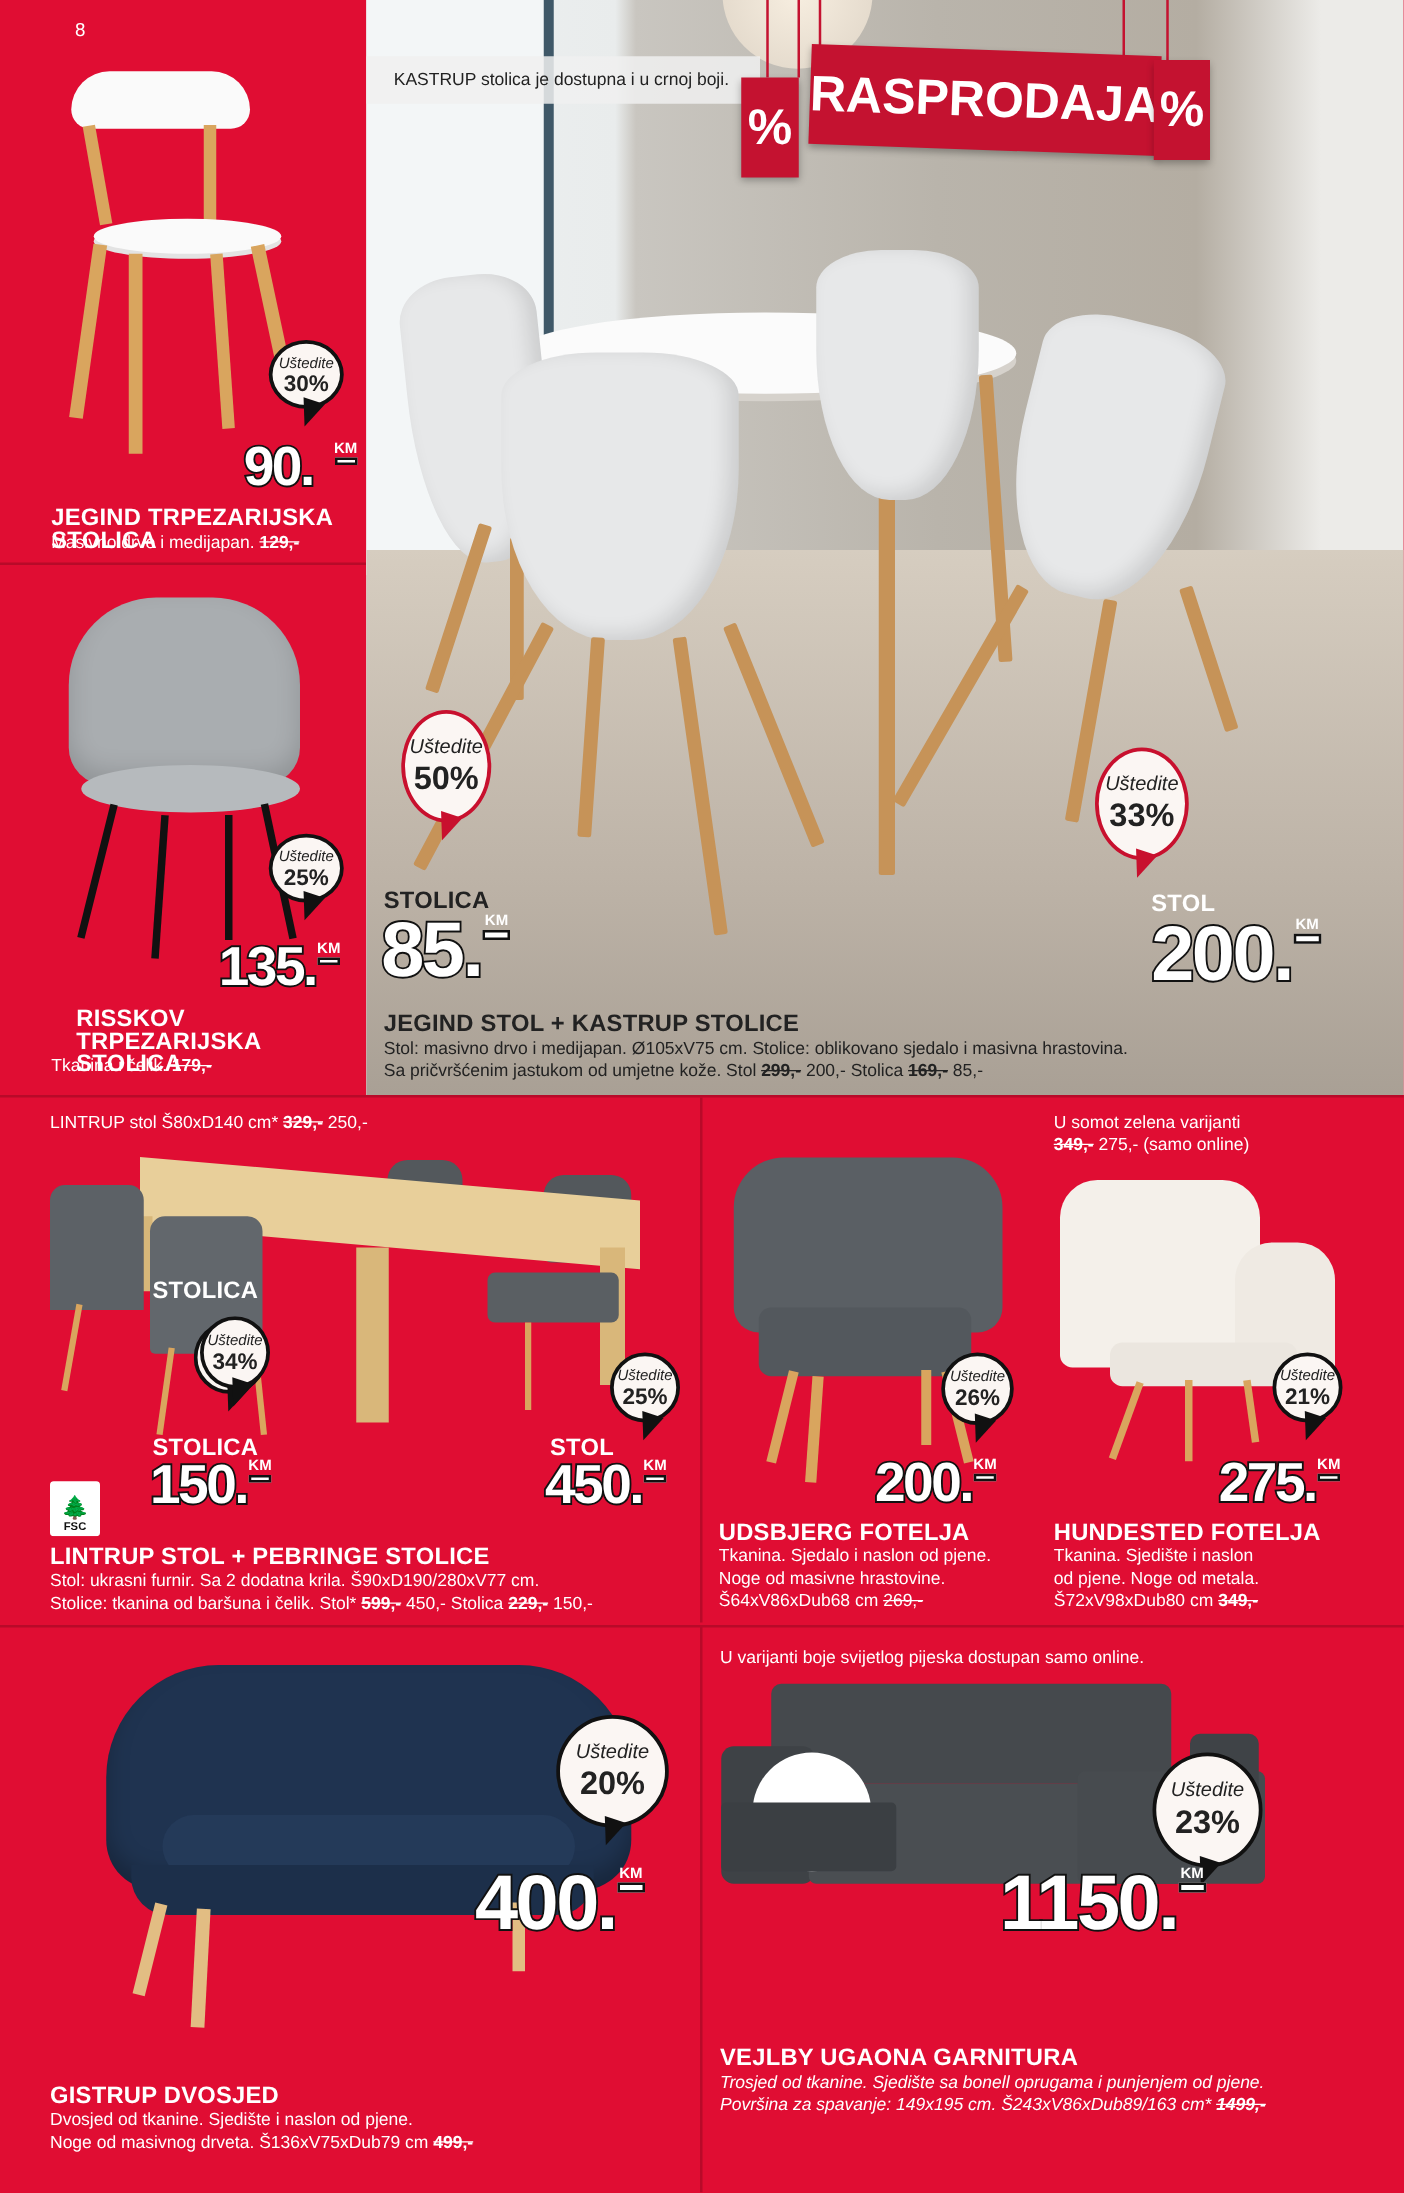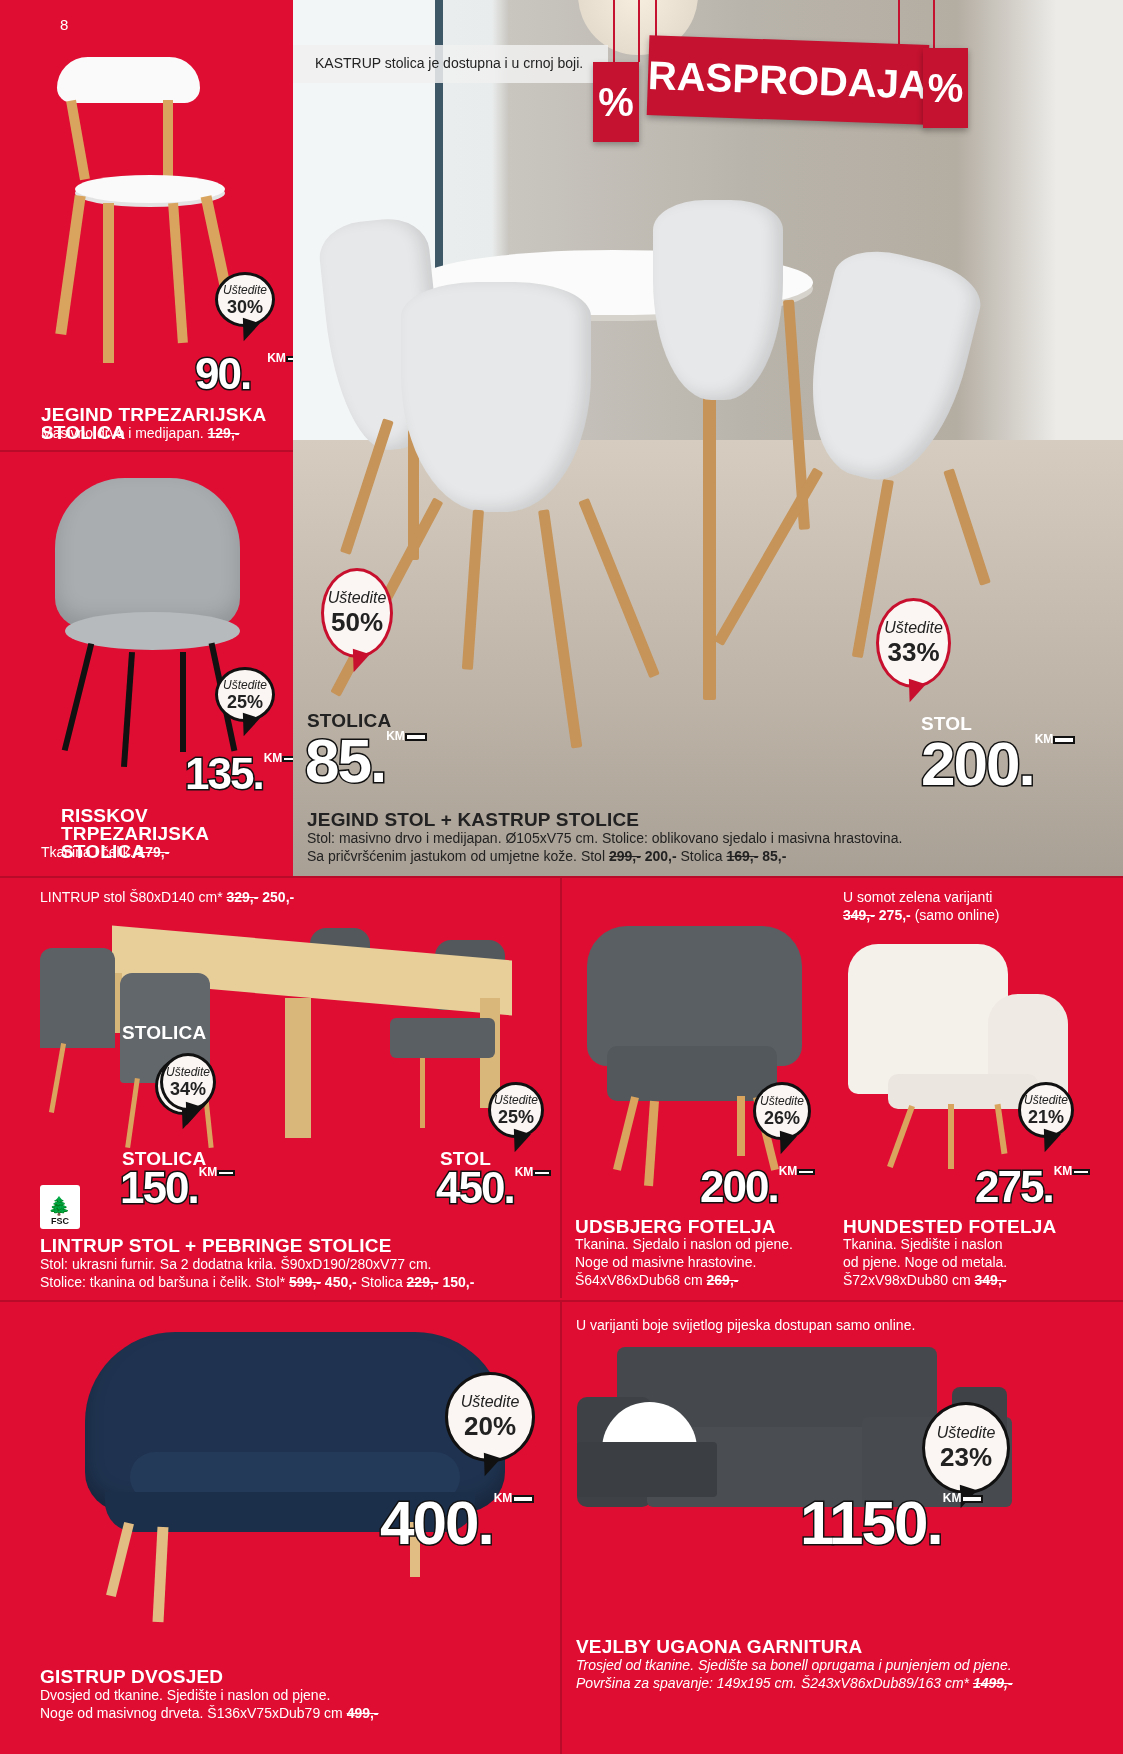--- a/index.html
+++ b/index.html
@@ -9,27 +9,27 @@
   .panel { position: absolute; overflow: hidden; }
   .divider-h { position: absolute; height: 2px; background: #b80a29; }
   .divider-v { position: absolute; width: 2px; background: #b80a29; }
 
   .page-num { left: 60px; top: 16px; font-size: 15px; }
 
   
   .ptitle { font-weight: bold; font-size: 19px; letter-spacing: 0.2px; line-height: 18px; text-transform: uppercase; }
   .pdesc { font-size: 14px; line-height: 18px; }
   .strike { text-decoration: line-through; font-weight: bold; }
-  .bold { font-weight: bold; }
+  .bold { font-weight: normal; }
 
   
   .price { position: absolute; display: flex; align-items: flex-start; }
   .price .num { font-family: "Liberation Sans", sans-serif; font-weight: 900; font-weight: bold; color: #fff;
     -webkit-text-stroke: 3px #111; paint-order: stroke fill; letter-spacing: -2px; line-height: 1; }
-  .price .tail { display: flex; flex-direction: row; align-items: center; margin-left: 1px; }
+  .price .tail { display: flex; flex-direction: column; align-items: center; margin-left: 1px; }
   .price .km { font-weight: bold; font-size: 12px; color: #fff; line-height: 12px; }
   .price .dash { width: 18px; height: 6px; background: #fff; border: 2px solid #111; margin-top: 2px; }
   .price.lg .num { font-size: 62px; }
   .price.lg .dash { width: 22px; height: 8px; }
   .price.md .num { font-size: 44px; }
 
   
   .bubble { position: absolute; border-radius: 50%; background: #fbf6f3; border: 3px solid #111;
     display: flex; flex-direction: column; align-items: center; justify-content: center; color: #222; }
   .bubble::after { content: ""; position: absolute; width: 0; height: 0;
@@ -103,21 +103,21 @@
     <div class="abs" style="left:10px;top:140px;width:175px;height:38px;background:#b6babd;border-radius:50%;"></div>
     <div class="abs" style="left:20px;top:170px;width:6px;height:110px;background:#111;transform:rotate(14deg);"></div>
     <div class="abs" style="left:70px;top:180px;width:6px;height:115px;background:#111;transform:rotate(4deg);"></div>
     <div class="abs" style="left:125px;top:180px;width:6px;height:100px;background:#111;"></div>
     <div class="abs" style="left:165px;top:170px;width:6px;height:110px;background:#111;transform:rotate(-12deg);"></div>
   </div>
   <div class="bubble" style="left:215px;top:215px;width:60px;height:55px;">
     <span class="lbl">Uštedite</span>
     <span class="pct">25%</span>
   </div>
-  <div class="price md" style="left:175px;top:300px;margin-left:10px;">
+  <div class="price md" style="left:175px;top:300px;">
     <span class="num">135.</span>
     <span class="tail">
         <span class="km">KM</span>
         <span class="dash"></span>
       </span>
   </div>
   <div class="abs ptitle" style="left:41px;top:355px;margin-left:20px;">
     <div>RISSKOV</div>
     <div>TRPEZARIJSKA STOLICA</div>
   </div>

